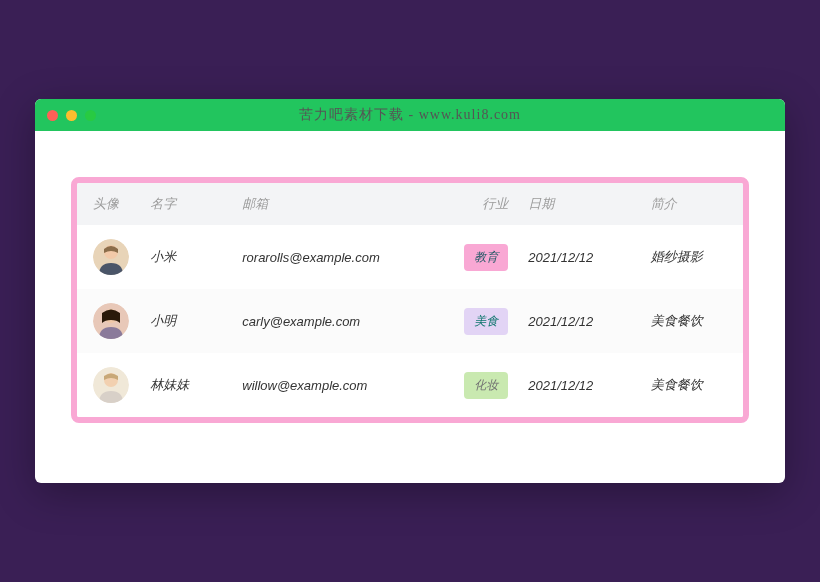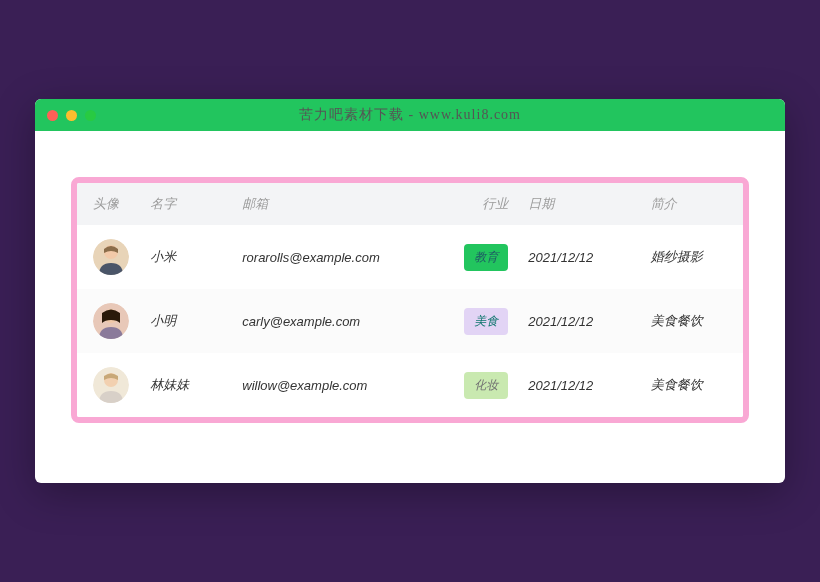--- a/index.html
+++ b/index.html
@@ -97,21 +97,21 @@
   overflow: hidden;
   display: block;
 }
 .avatar svg { width: 100%; height: 100%; display: block; }
 .badge {
   display: inline-block;
   padding: 5px 10px;
   border-radius: 4px;
   font-size: 12px;
 }
-.badge-edu { background: #22c55e; color: #1e5864; }
+.badge-edu { background: #f9a8d4; color: #1e5864; }
 .badge-it { background: #f5d59a; color: #7a5818; }
 .badge-food { background: #e2d4f5; color: #0f766e; }
 .badge-makeup { background: #c9e9b0; color: #737373; }
 </style>
 </head>
 <body>
 
 <div class="window">
   <div class="titlebar">
     <div class="traffic-lights">

